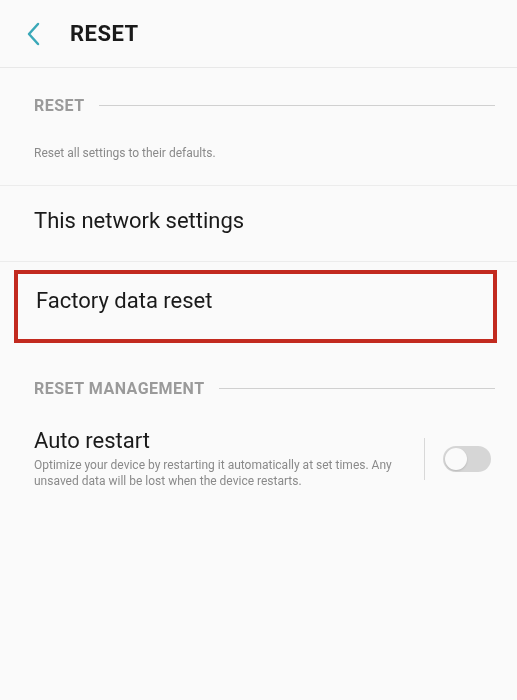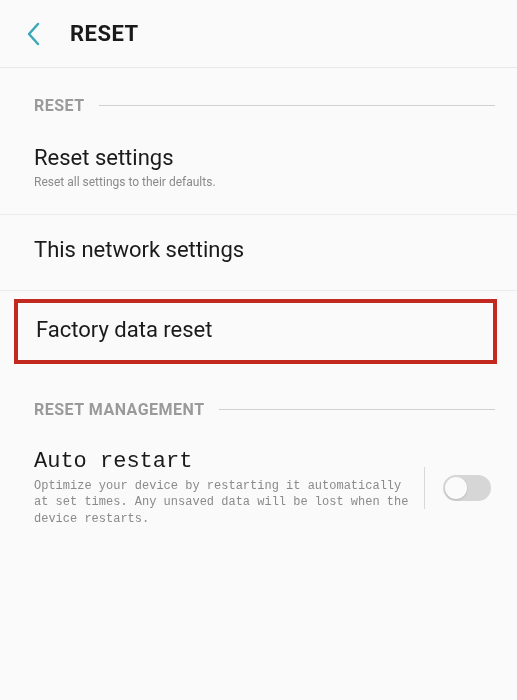--- a/index.html
+++ b/index.html
@@ -73,31 +73,30 @@
       font-size: 12px;
       color: #8a8a8a;
       line-height: 1.35;
     }
     .highlight-box {
       border: 4px solid #c22a1f;
       margin: 8px 20px 8px 14px;
       padding: 14px 18px 18px 18px;
     }
     .highlight-box .item-title {
-      margin-bottom: 0;
+      margin-bottom: 8px;
     }
     .toggle-row {
       display: flex;
       align-items: center;
       padding: 22px 26px 24px 34px;
     }
     .toggle-text {
       flex: 1;
       padding-right: 12px;
-      font-family: Liberation Mono, monospace;
     }
     .toggle-divider {
       width: 1px;
       height: 42px;
       background: #d8d8d8;
       margin-right: 18px;
     }
     .toggle {
       width: 48px;
       height: 26px;
@@ -131,21 +130,20 @@
 </div>
 
 <div class="content">
 
   <div class="section-header">
     <span class="section-label">RESET</span>
     <div class="section-line"></div>
   </div>
 
   <div class="item">
-    <div class="item-title">Reset settings</div>
     <div class="item-desc">Reset all settings to their defaults.</div>
   </div>
 
   <div class="item">
     <div class="item-title">This network settings</div>
   </div>
 
   <div class="highlight-box">
     <div class="item-title">Factory data reset</div>
   </div>

